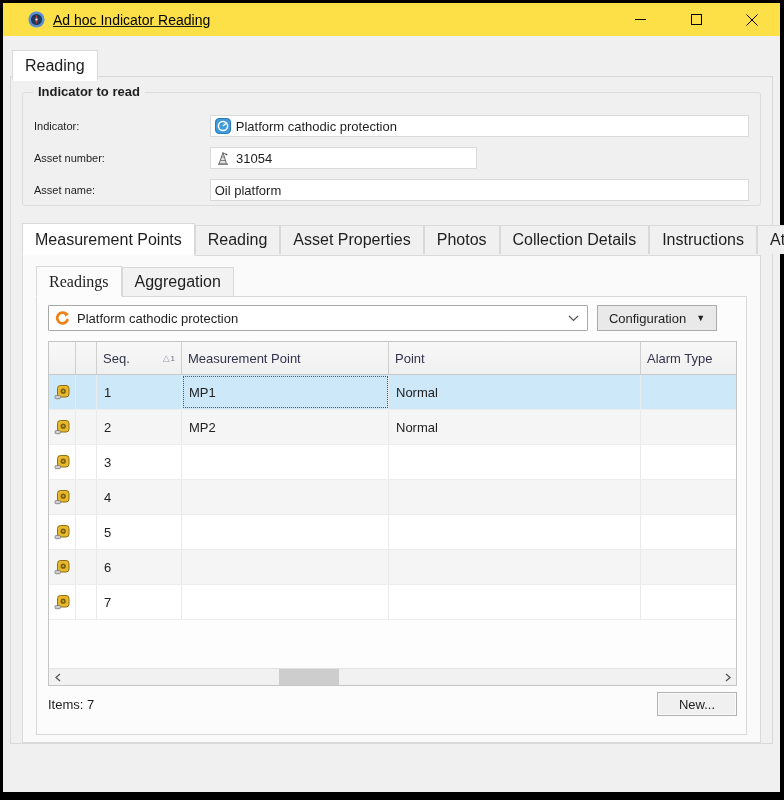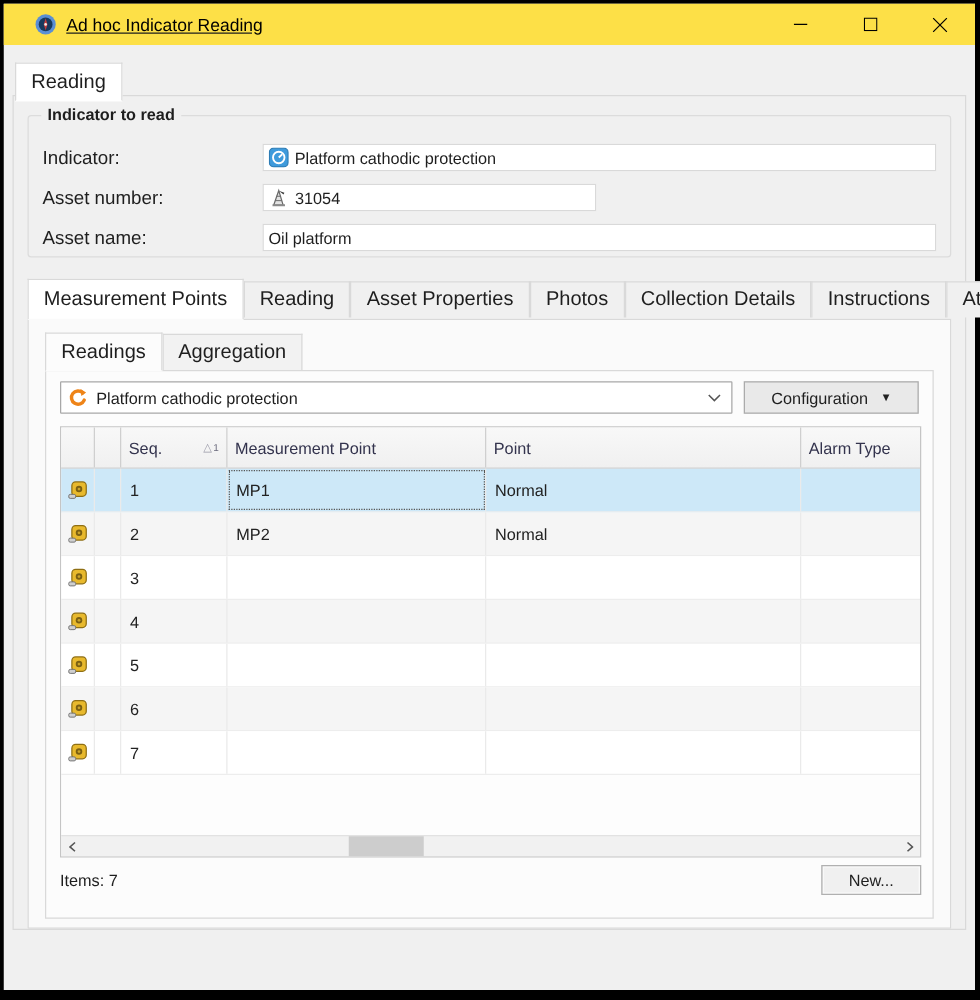--- a/index.html
+++ b/index.html
@@ -20,45 +20,45 @@
   .tab { display:inline-block; padding:5px 12px 5px 12px; border:1px solid #d9d9d9; border-bottom:none; background:#f0f0f0; position:relative; font-size:16px; }
   .tab.active { background:#fff; z-index:3; padding-top:6px; }
   .outer-tab-strip .tab.active { border-bottom:1px solid #fff; margin-bottom:-1px; }
 
   .reading-panel { margin:0 7px; border:1px solid #d9d9d9; background:#f0f0f0; height:668px; padding:13px 11px 10px 11px; position:relative; z-index:2; }
 
   
   .groupbox { position:relative; border:1px solid #dcdcdc; border-radius:3px; height:114px; margin-top:2px; padding:22px 11px 0 11px; }
   .groupbox > .legend { position:absolute; top:-9px; left:10px; background:#f0f0f0; padding:0 5px; font-weight:bold; font-size:13px; color:#1e1e1e; }
   .field-row { display:flex; align-items:center; margin-bottom:10px; }
-  .field-row .flabel { width:176px; font-size:15px; color:#1e1e1e; }
+  .field-row .flabel { width:176px; font-size:11px; color:#1e1e1e; }
   .fieldbox { height:22px; background:#fff; border:1px solid #d9d9d9; display:flex; align-items:center; padding:0 4px; font-size:13px; }
   .fieldbox .ficon { width:16px; height:16px; margin-right:5px; flex:0 0 16px; }
   .w-long { width:540px; }
   .w-short { width:267px; }
 
   
   .main-tab-strip { margin-top:17px; white-space:nowrap; }
   .main-tab-strip .tab { border-bottom:none; margin-bottom:-1px; }
   .main-tab-strip .tab.active { border-bottom:1px solid #fafafa; padding-top:7px; padding-bottom:6px; }
 
   .mp-panel { border:1px solid #d9d9d9; background:#fafafa; height:488px; padding:10px 13px 0 13px; position:relative; }
 
   .sub-tab-strip { margin-bottom:-1px; position:relative; z-index:2; }
   .sub-tab-strip .tab { background:#f2f2f2; }
-  .sub-tab-strip .tab.active { background:#fcfcfc; border-bottom:1px solid #fcfcfc; }
+  .sub-tab-strip .tab.active { background:#fcfcfc; border-bottom:1px solid #fcfcfc;font-family:Liberation Serif, serif; }
 
   .readings-panel { border:1px solid #d9d9d9; background:#fcfcfc; height:439px; padding:8px 11px 0 11px; }
 
   
   .selector-row { display:flex; align-items:center; }
   .combo { width:540px; height:26px; background:#fff; border:1px solid #a8a8a8; border-radius:1px; display:flex; align-items:center; padding:0 8px 0 5px; }
   .combo .cicon { width:17px; height:17px; margin-right:6px; }
   .combo .ctext { flex:1; font-size:13px; }
-  .config-btn { margin-left:9px; width:140px; height:26px; background:#e9e9e9; border:1px solid #ababab; display:flex; align-items:center; justify-content:center; gap:10px; font-size:13px; }
+  .config-btn { margin-left:9px; width:120px; height:26px; background:#e9e9e9; border:1px solid #ababab; display:flex; align-items:center; justify-content:center; gap:10px; font-size:13px; }
   .config-btn .tri { font-size:9px; color:#222; }
 
   
   .grid { margin-top:10px; width:689px; height:345px; border:1px solid #c5c5c5; background:#fdfdfd; display:flex; flex-direction:column; }
   .grid-header { display:grid; grid-template-columns:27px 21px 85px 207px 252px 95px; height:33px; background:linear-gradient(#f8f8f8,#f0f0f0); border-bottom:1px solid #c9c9c9; flex:0 0 33px; }
   .grid-header .hcell { border-right:1px solid #cfcfcf; display:flex; align-items:center; padding:0 6px; color:#33334d; font-size:13px; justify-content:space-between; overflow:hidden; }
   .grid-header .hcell:last-child { border-right:none; }
   .sort-glyph { color:#9a9aa8; font-size:9px; display:flex; align-items:flex-end; }
   .sort-glyph .ord { font-size:8px; color:#6b6b7d; margin-left:1px; }
 

